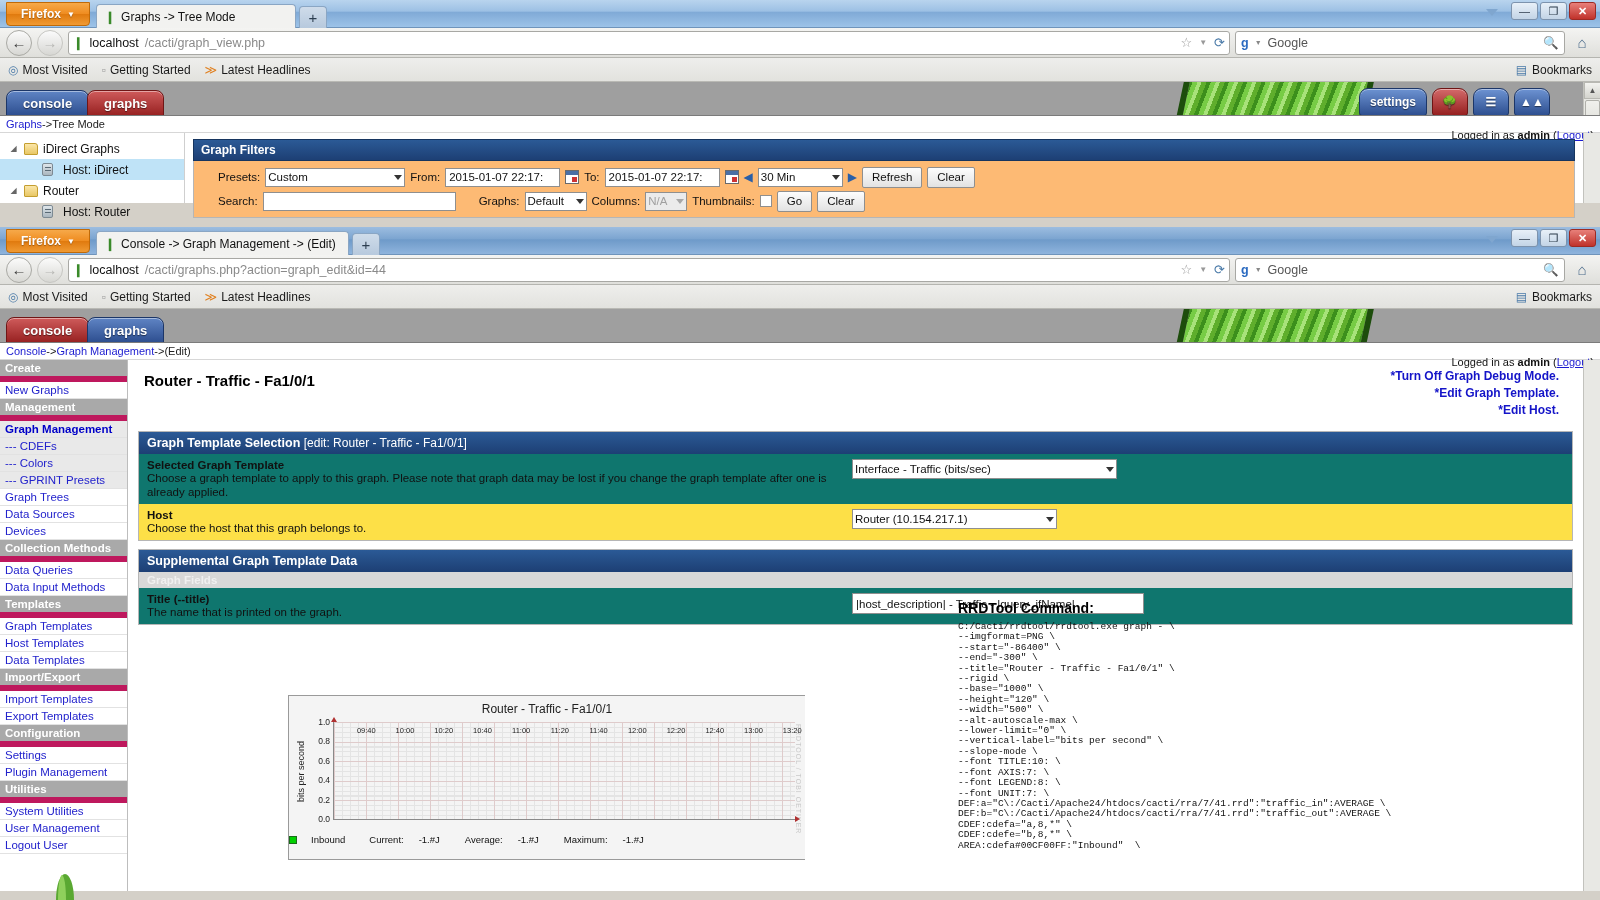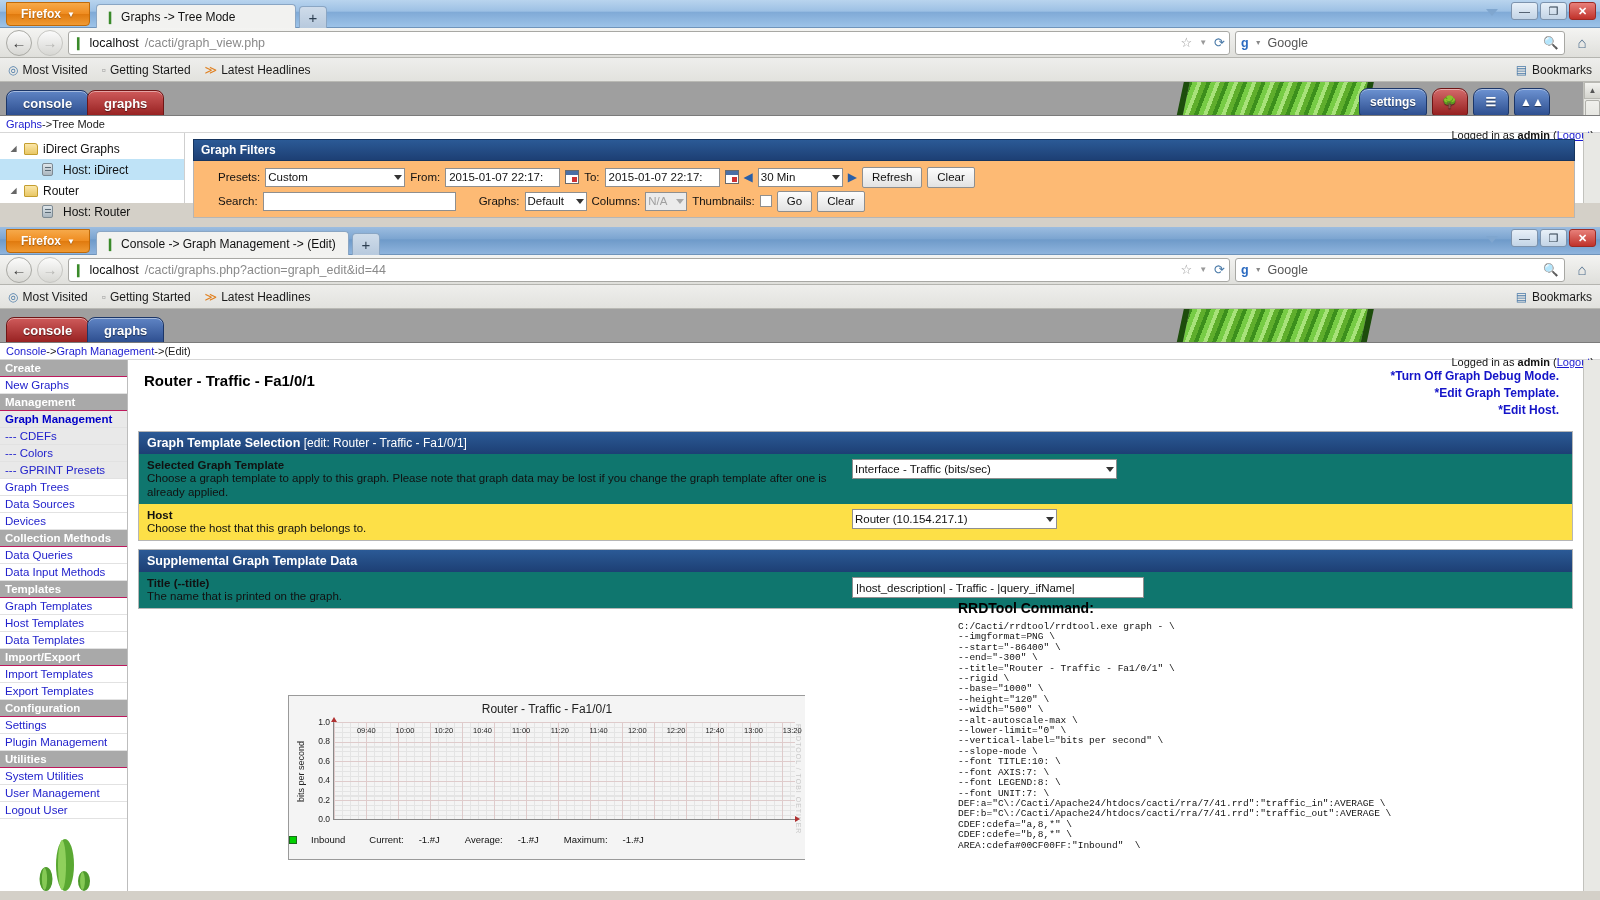--- a/index.html
+++ b/index.html
@@ -176,21 +176,21 @@
     background:linear-gradient(to bottom,#fdfdfd,#e2e2e2);
     font-size:11.5px; color:#111; display:flex; align-items:center; font-family:"Liberation Sans",sans-serif;
   }
   .chk { width:12px;height:12px;border:1px solid #8f8f8f;background:#fff;display:inline-block; }
 
   
   .console-body { display:flex; height:531px; background:#fff; }
   .sidebar { width:128px; background:#fff; border-right:1px solid #bdbdbd; }
   .sb-head {
     background:#a9a9a9; color:#fff; font-weight:bold; font-size:11.5px;
-    padding:2px 5px; border-bottom:1px solid #be185d;
+    padding:2px 5px; border-bottom:6px solid #be185d;
   }
   .sb-item {
     font-size:11.5px; color:#2222cc; padding:2px 5px;
     border-bottom:1px solid #e2e2e2;
   }
   .sb-item.active { font-weight:bold; color:#0000c8; background:#e9e9e9; }
   .sb-item.sub { background:#e9e9e9; }
   .cactus { padding:12px 0 0 30px; }
   .content { flex:1; padding:6px 10px 0 10px; position:relative; overflow:hidden; }
   .pagetitle { font-size:15px; font-weight:bold; color:#000; margin:6px 0 0 6px; }
@@ -583,20 +583,21 @@
             <span>Router (10.154.217.1)</span>
               <span class="cv"></span>
           </div>
         </div>
       </div>
 
       <div class="sect" style="margin-top:8px;">
         <div class="sect-head">
           <span>Supplemental Graph Template Data</span>
         </div>
+        <div class="subhead">Graph Fields</div>
         <div class="frow2 odd">
           <div class="f-left">
             <div class="f-name">Title (--title)</div>
             <div class="f-desc">The name that is printed on the graph.</div>
           </div>
           <input class="ui" style="width: 292px; height: 21px;" value="|host_description| - Traffic - |query_ifName|">
         </div>
       </div>
 
       <div class="rrdwrap">

